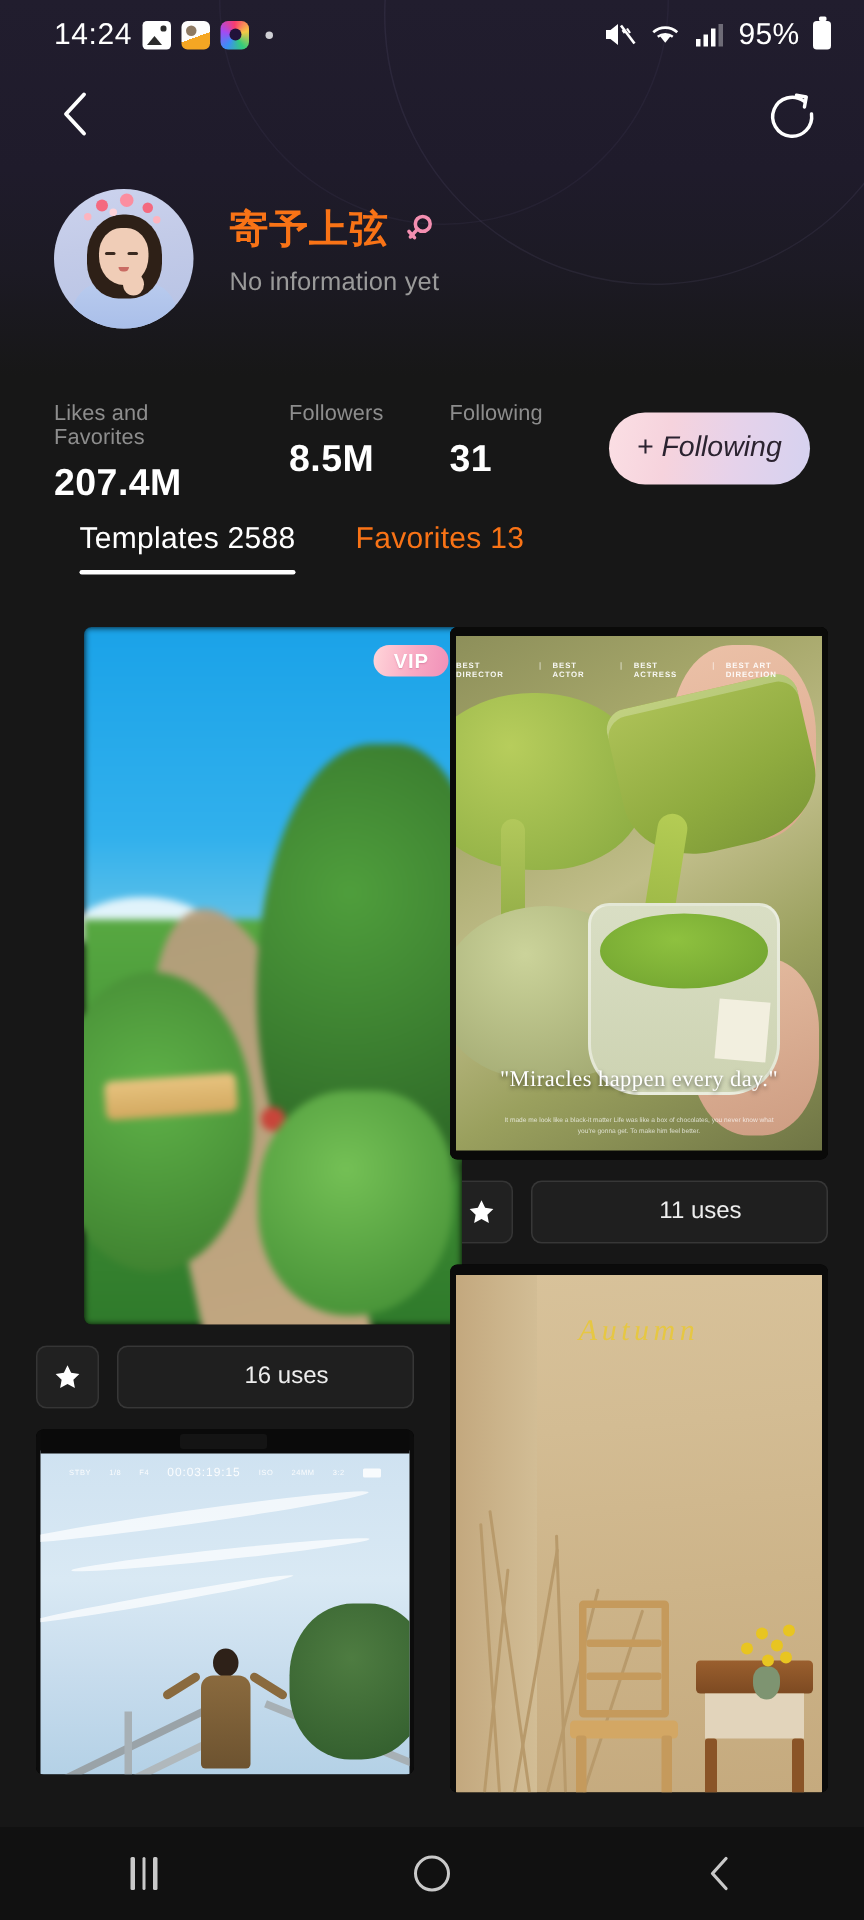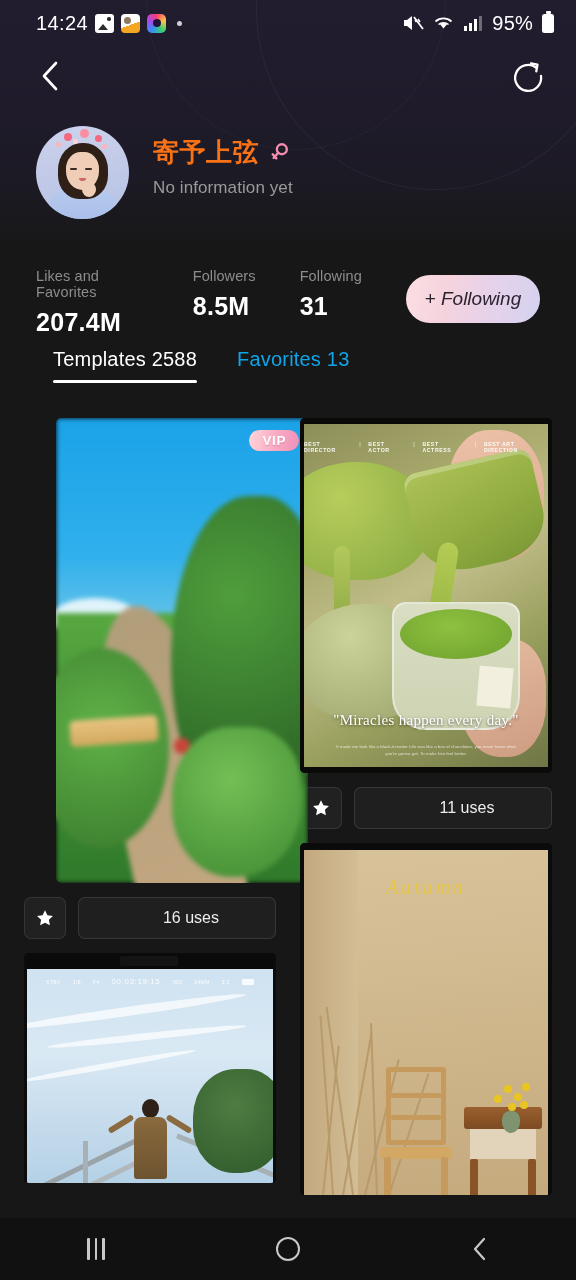--- a/index.html
+++ b/index.html
@@ -122,21 +122,21 @@
     display:flex;align-items:center;justify-content:center;
     color:#2b2330; font-size:19px; font-weight:400; cursor:pointer; border:none;font-style:italic;
   }
 
   
   .tabs{
     position:absolute; left:0; top:348px; width:576px; height:52px;
     display:flex; align-items:flex-start; padding-left:53px; z-index:12;
   }
   .tab{ position:relative; margin-right:40px; cursor:pointer; padding-bottom:12px;}
-  .tab .t-txt{ color:#0ea5e9; font-size:20px; letter-spacing:.2px;}
+  .tab .t-txt{ color:#f97316; font-size:20px; letter-spacing:.2px;}
   .tab.active .t-txt{ color:#fff; }
   .tab.active .t-underline{
     position:absolute; left:0; bottom:0; width:100%; height:3px;
     background:#fff; border-radius:2px;
   }
 
   
   .grid{
     position:absolute; left:0; top:418px; width:576px; height:800px;
     display:flex; gap:24px; padding:0 24px; overflow:hidden;

